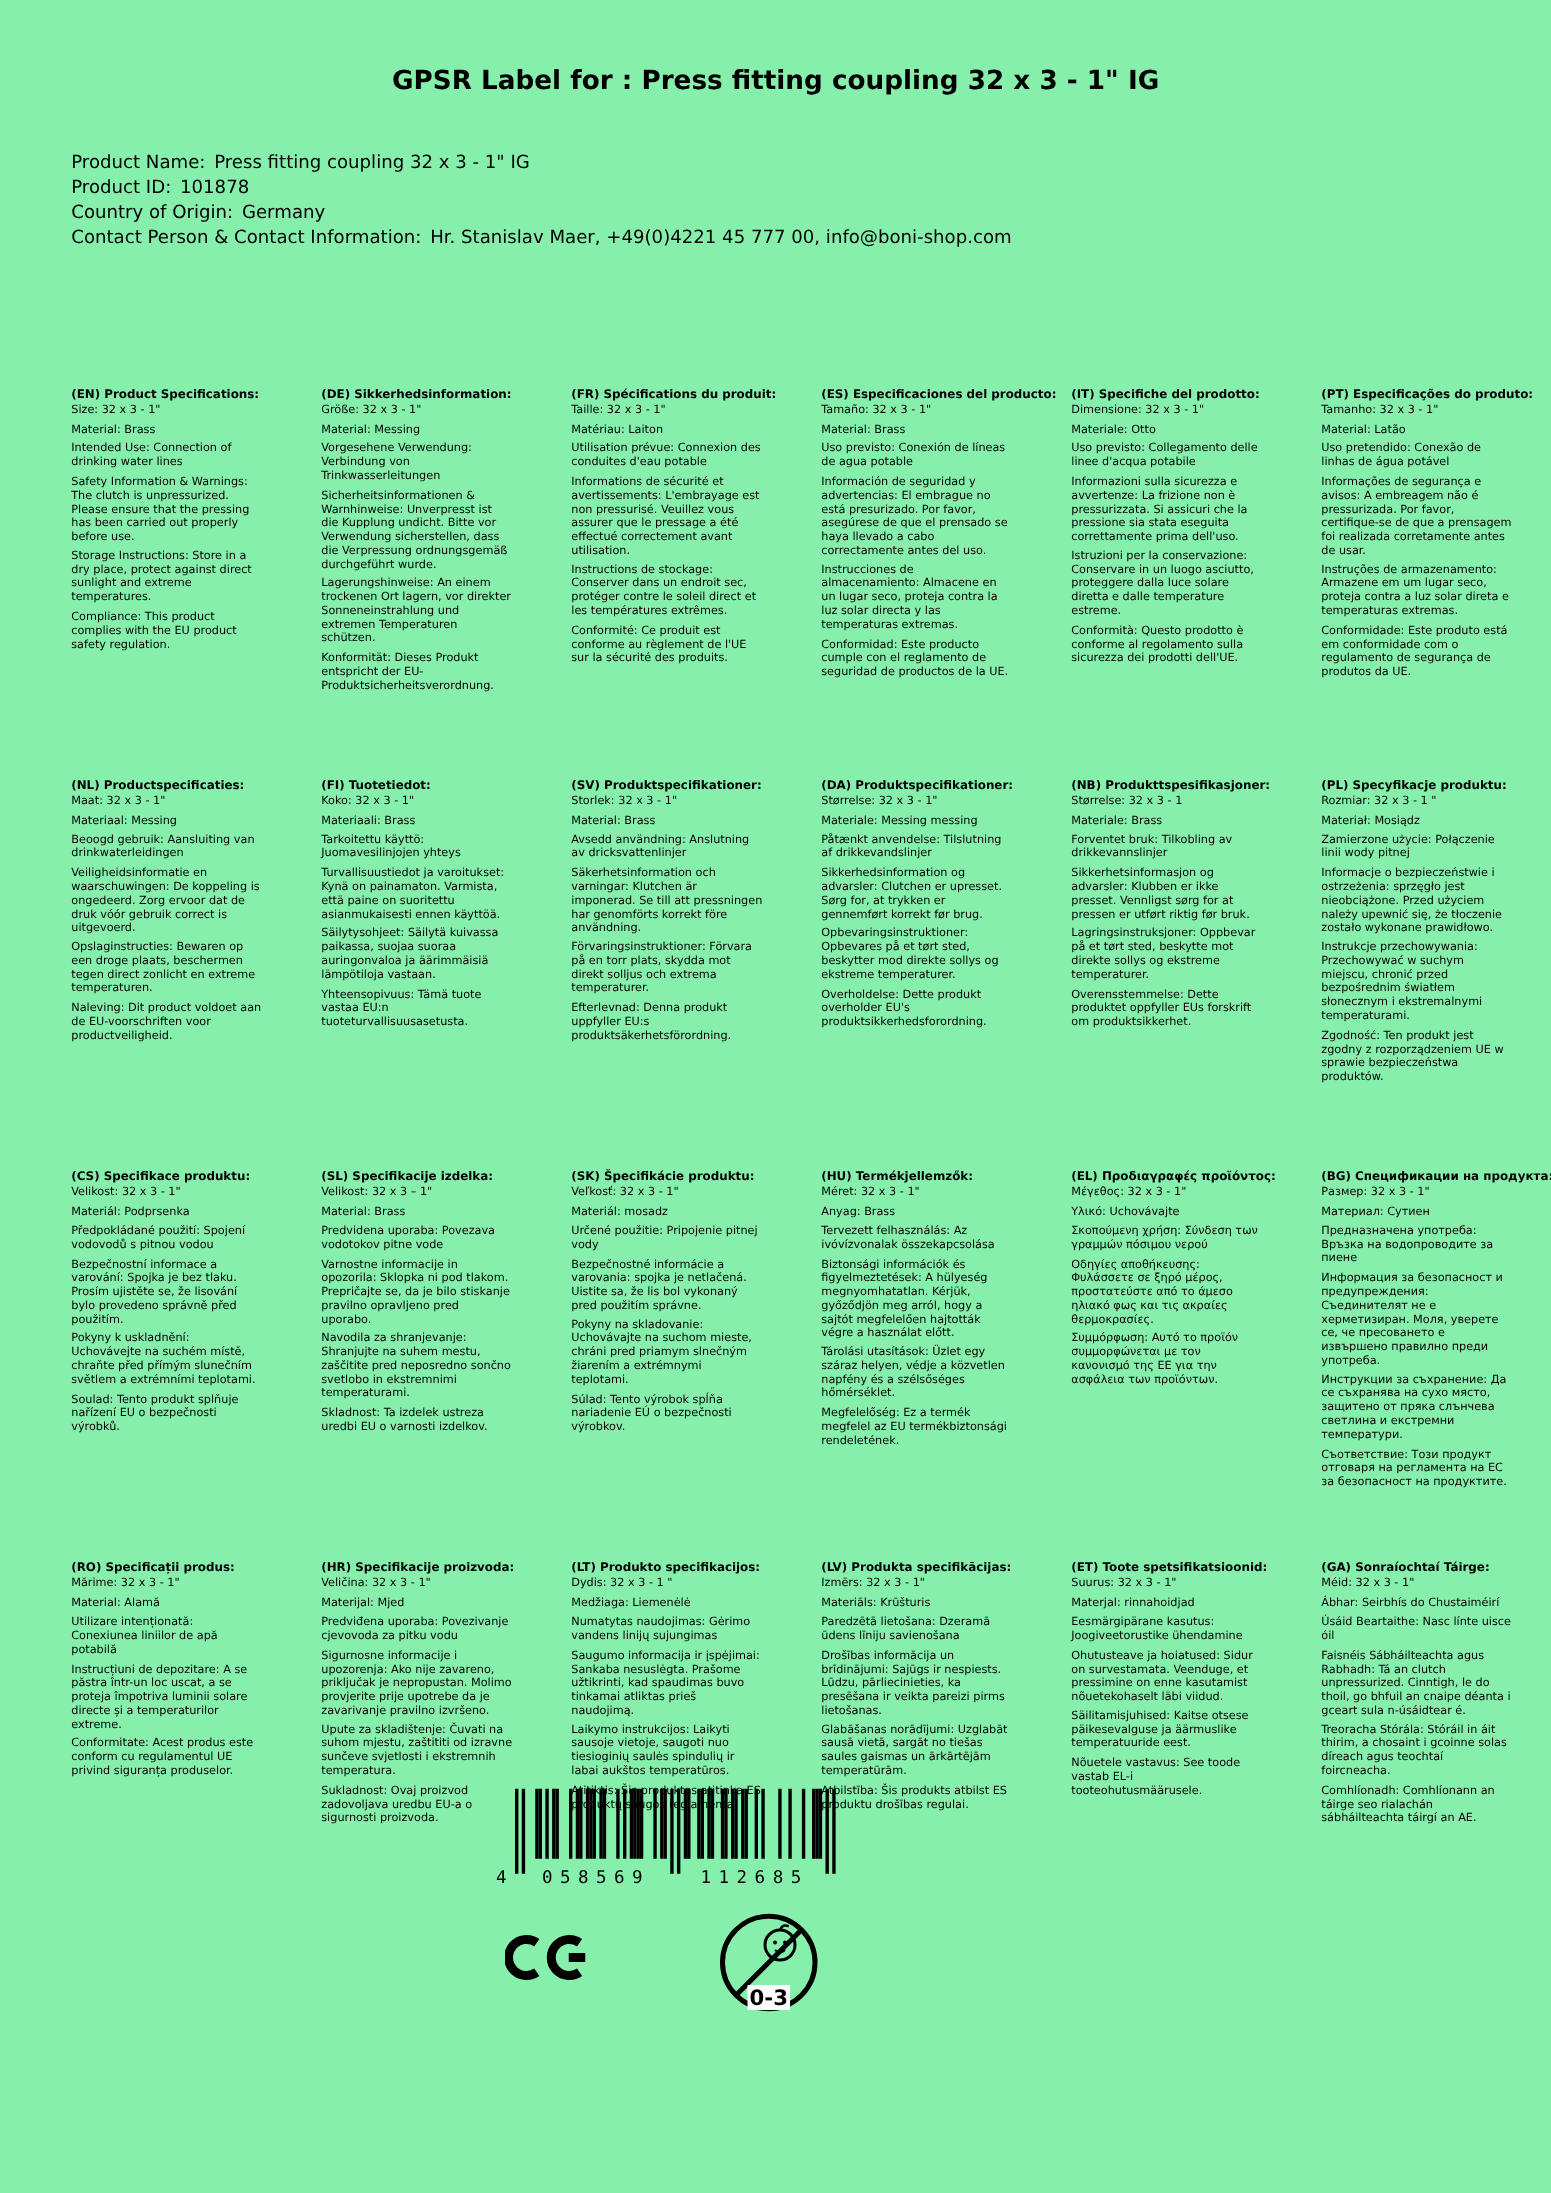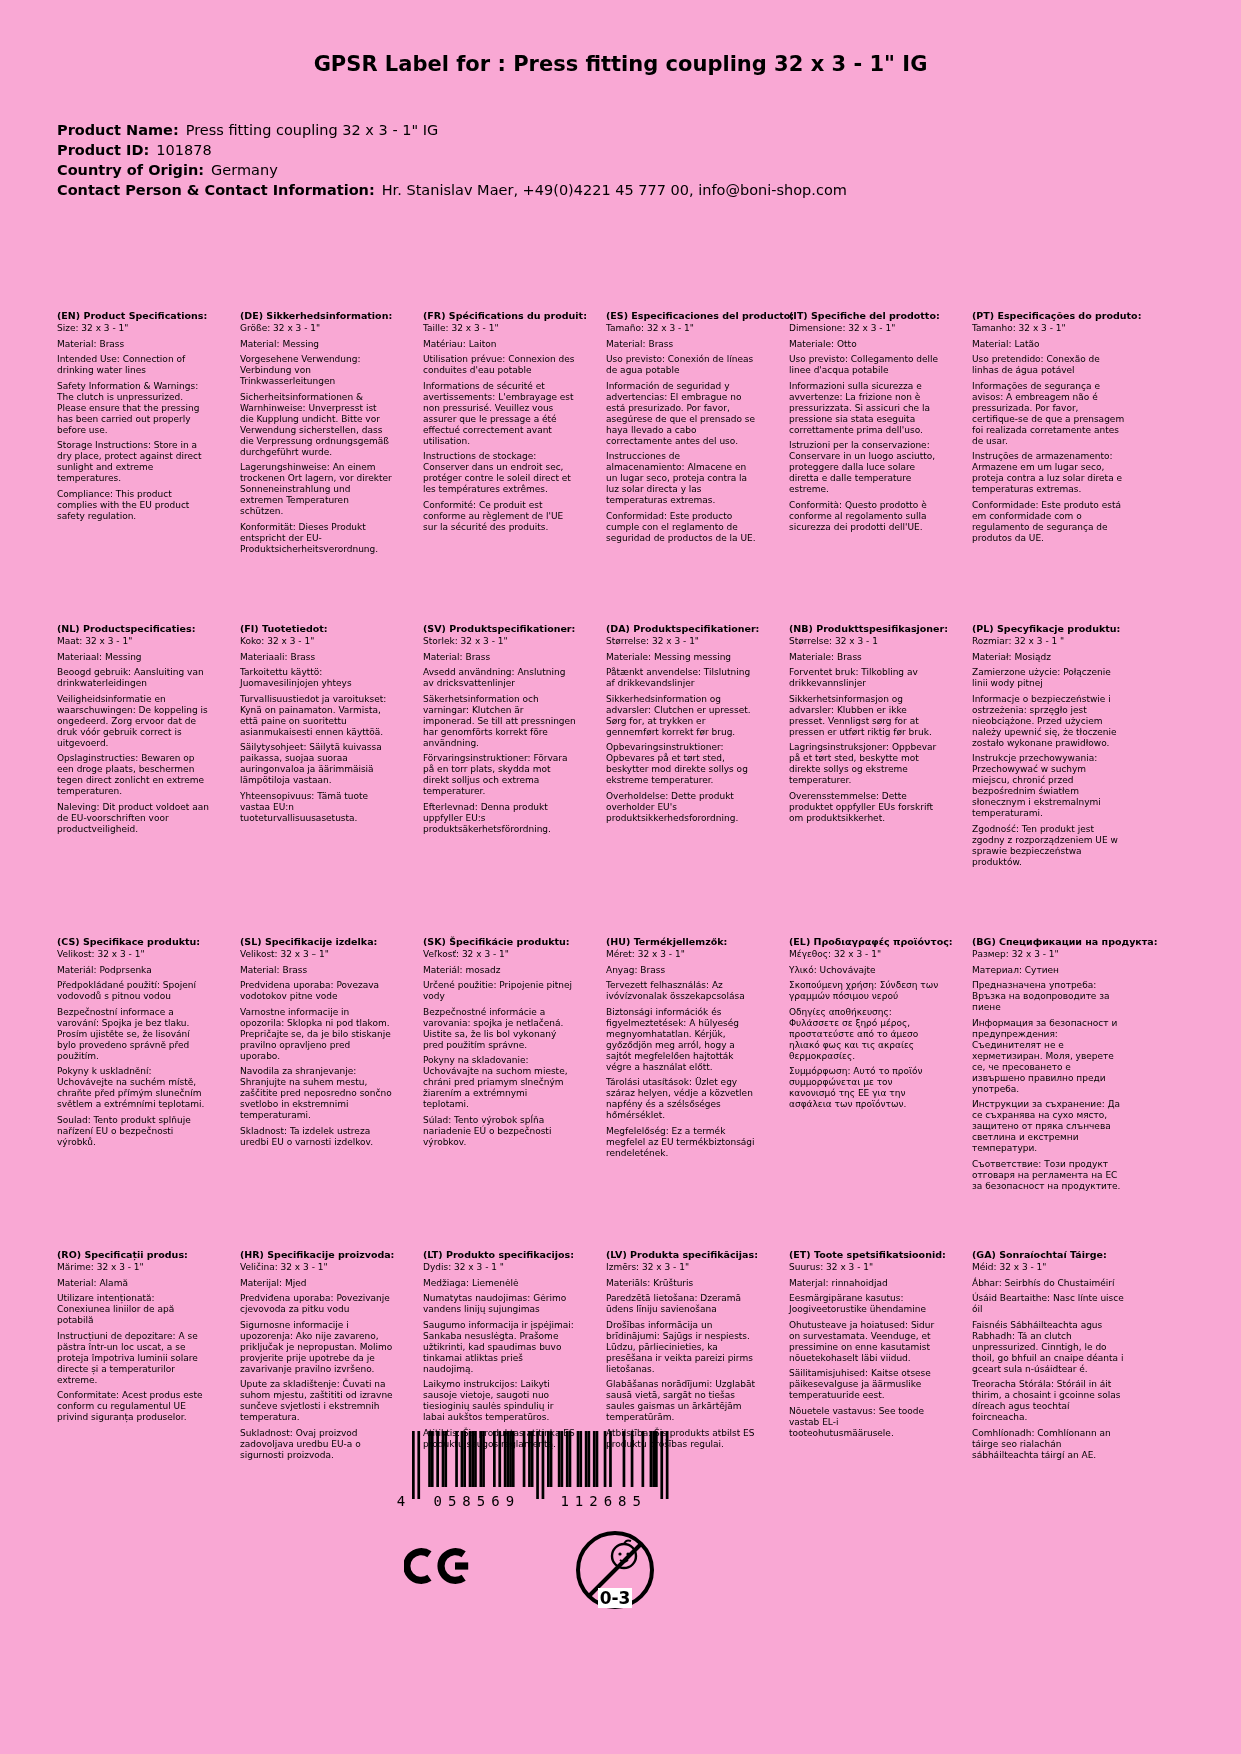--- a/index.html
+++ b/index.html
@@ -1,31 +1,31 @@
 <!DOCTYPE html>
 <html><head>
 <meta charset="utf-8">
 <style>
   html,body { margin:0; padding:0; background:#ffffff; }
   .page {
-    position:relative; width:1241px; height:1754px; background:#f9a8d4;
+    position:relative; width:1241px; height:1754px; background:#86efac;
     font-family:"DejaVu Sans", sans-serif; color:#000; overflow:hidden;
   }
   .title {
     position:absolute; top:52px; left:0; width:100%; text-align:center;
     font-size:21px; font-weight:bold;
   }
   .product-info { position:absolute; left:57px; top:120px; font-size:14.5px; line-height:20px; }
   .pi-row { white-space:nowrap; }
-  .pi-label { font-weight:bold; }
+  .pi-label { font-weight:normal; }
   .pi-value { margin-left:7px;margin-top:45px; }
 
   .grid {
     position:absolute; left:57px; top:310px;
-    display:grid; grid-template-columns:repeat(6,166px); column-gap:17px;
+    display:grid; grid-template-columns:repeat(6,166px); column-gap:34px;
     grid-template-rows:repeat(4,313px); align-items:start;
   }
   .block { width:166px; }
   .block-heading { font-size:9.5px; font-weight:bold; white-space:nowrap; margin-bottom:2px; }
   .block p { margin:0 0 4.5px 0; font-size:9px; line-height:11px; width:153px; }
 
   .barcode { position:absolute; left:394px; top:1430px; }
   .barcode text { font-family:"DejaVu Sans Mono", monospace; font-size:14px; }
   .ce-mark { position:absolute; left:404px; top:1536px; }
   .age-warning { position:absolute; left:572px; top:1526px; }

